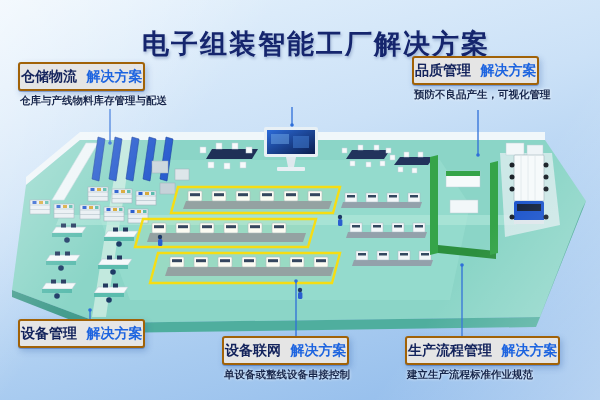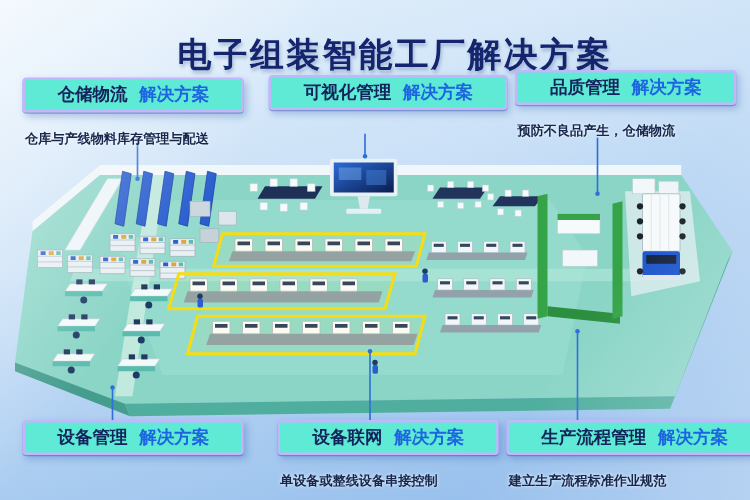--- a/index.html
+++ b/index.html
@@ -15,28 +15,28 @@
                linear-gradient(305deg,rgba(255,255,255,.35) 0%,rgba(255,255,255,0) 26%);
   }
   .title{
     position:absolute;top:10px;left:0;width:100%;margin:16px;text-align:center;z-index:4;
     font-size:27px;font-weight:bold;letter-spacing:2px;color:#15256d;
     text-shadow:1px 2px 3px rgba(20,50,120,.28);
   }
   .factory{position:absolute;left:0;top:105px;width:600px;height:235px;z-index:1;}
   .callout{position:absolute;z-index:5;}
   .cbox{
-    display:inline-block;background:#5eead4;border:2px solid #c4b5fd;border-radius:3px;
-    padding:3px 26px;white-space:nowrap;
+    display:inline-block;background:#e5e5e5;border:2px solid #a16207;border-radius:3px;
+    padding:3px 1px;white-space:nowrap;
     box-shadow:0 1px 0 rgba(27,68,160,.35),2px 3px 6px rgba(30,80,160,.28);
   }
   .cname{color:#13235c;font-weight:bold;font-size:14px;}
   .csuffix{color:#1d64e0;font-weight:bold;font-size:14px;margin-left:5px;}
   .csub{
-    margin-top:14px;padding-left:2px;font-size:10.5px;font-weight:bold;color:#16264c;
+    margin-top:3px;padding-left:2px;font-size:10.5px;font-weight:bold;color:#16264c;
     white-space:nowrap;text-shadow:0 0 3px rgba(255,255,255,.9);
   }
 </style>
 </head>
 <body>
 
 <div class="page">
 
   <h1 class="title">电子组装智能工厂解决方案</h1>
 
@@ -290,35 +290,31 @@
 
   <div class="callout" style="left:18px;top:62px">
     <div class="cbox">
       <span class="cname">仓储物流</span>
       <span class="csuffix">解决方案</span>
     </div>
     <div class="csub">仓库与产线物料库存管理与配送</div>
   </div>
 
   <div class="callout" style="left:215px;top:60px">
-    <div class="cbox">
-      <span class="cname">可视化管理</span>
-      <span class="csuffix">解决方案</span>
-    </div>
   </div>
 
   <div class="callout" style="left:412px;top:56px">
     <div class="cbox">
       <span class="cname">品质管理</span>
       <span class="csuffix">解决方案</span>
     </div>
-    <div class="csub">预防不良品产生，仓储物流</div>
-  </div>
-
-  <div class="callout" style="left:18px;top:336px">
+    <div class="csub">预防不良品产生，可视化管理</div>
+  </div>
+
+  <div class="callout" style="left:18px;top:319px">
     <div class="cbox">
       <span class="cname">设备管理</span>
       <span class="csuffix">解决方案</span>
     </div>
   </div>
 
   <div class="callout" style="left:222px;top:336px">
     <div class="cbox">
       <span class="cname">设备联网</span>
       <span class="csuffix">解决方案</span>

